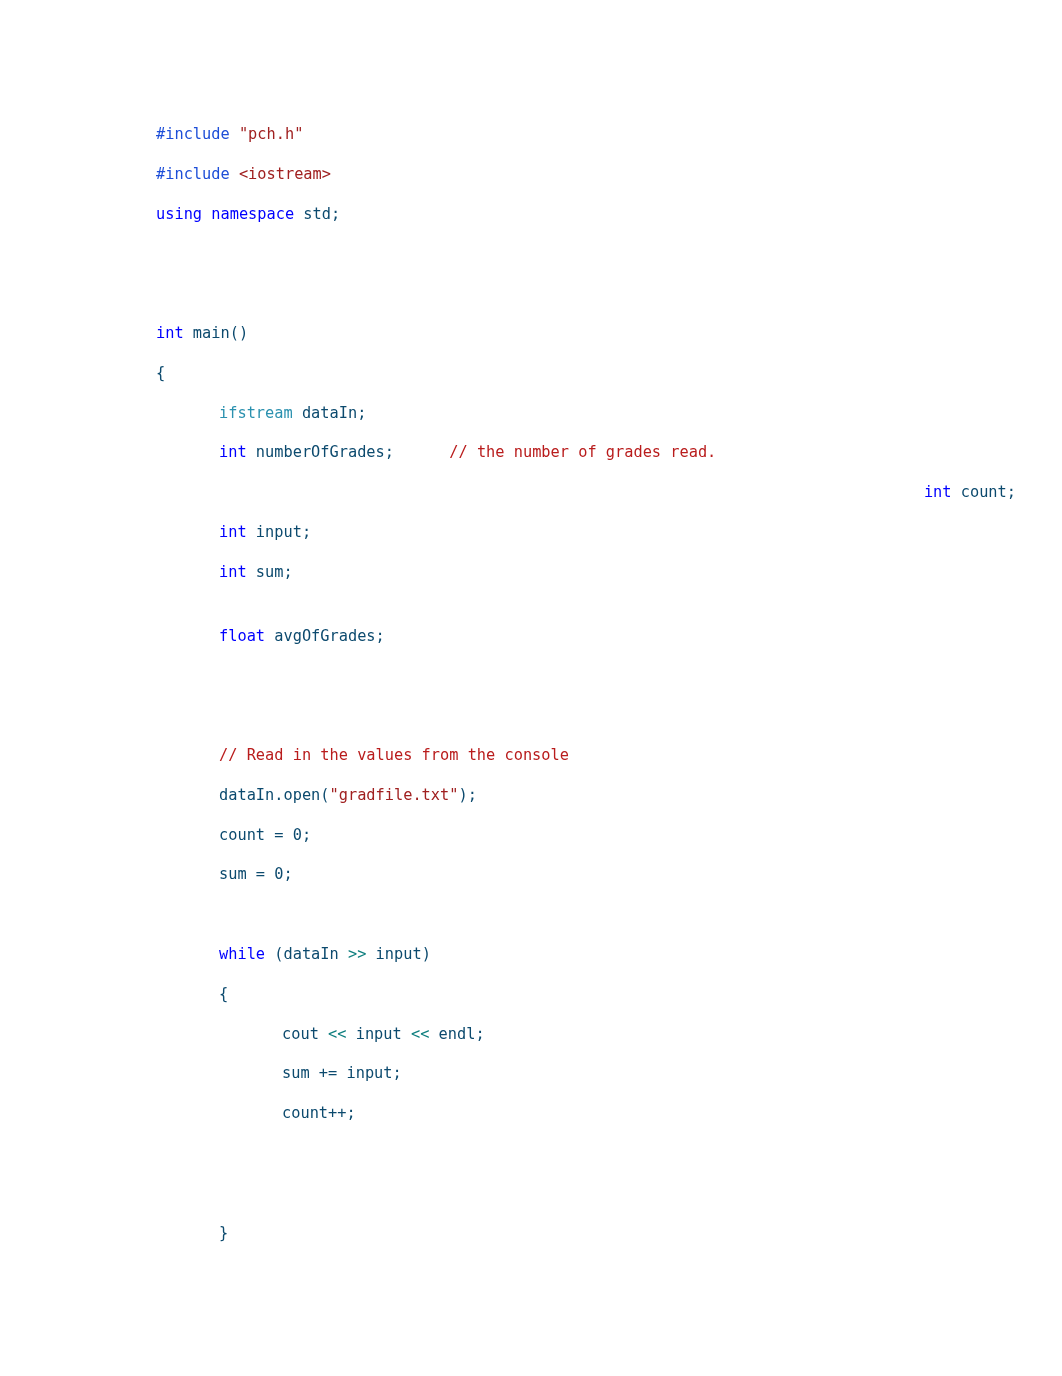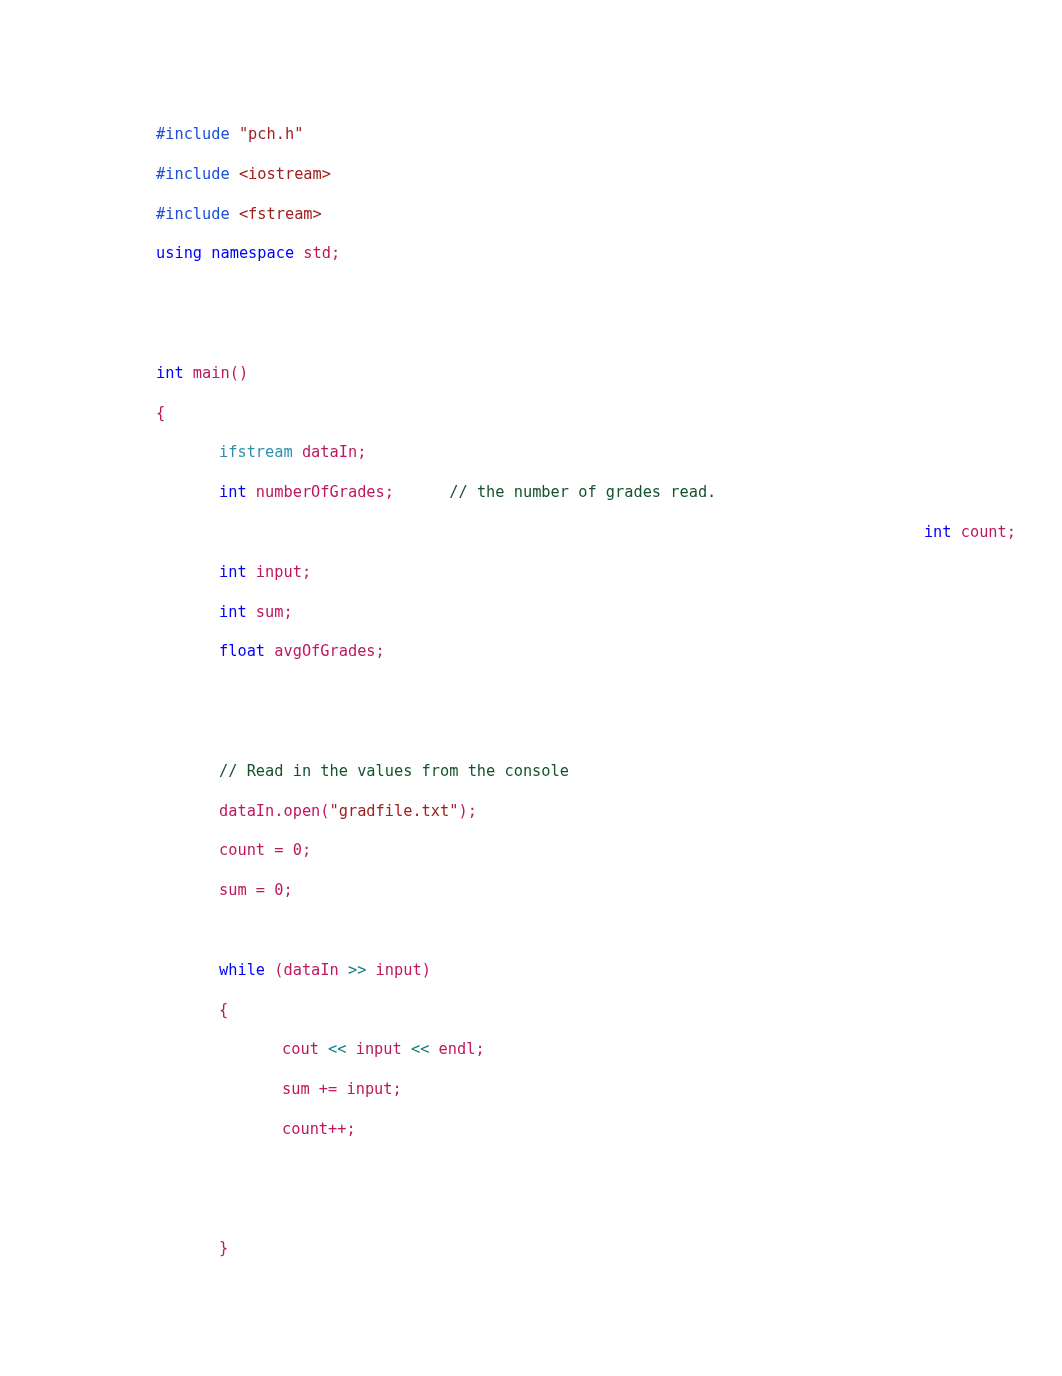--- a/index.html
+++ b/index.html
@@ -34,42 +34,41 @@
 
   .code-line.blank {
     
   }
 
   
   .tok-pre      { color: #1d4ed8; }
   .tok-str      { color: #a02020; }
   .tok-kw       { color: #0000ff; }
   .tok-type     { color: #2b91af; }
-  .tok-com      { color: #14532d; }
+  .tok-com      { color: #b91c1c; }
   .tok-op       { color: #0f7f7f; }
-  .tok-plain    { color: #be185d; }
+  .tok-plain    { color: #0c4a6e; }
 </style>
 </head>
 <body>
 
 <div id="code-listing">
     <div class="code-line"><span class="tok-pre">#include</span><span class="tok-plain"> </span><span class="tok-str">"pch.h"</span></div>
     <div class="code-line"><span class="tok-pre">#include</span><span class="tok-plain"> </span><span class="tok-str">&lt;iostream&gt;</span></div>
-    <div class="code-line"><span class="tok-pre">#include</span><span class="tok-plain"> </span><span class="tok-str">&lt;fstream&gt;</span></div>
     <div class="code-line"><span class="tok-kw">using namespace</span><span class="tok-plain"> std;</span></div>
     <div class="code-line blank"></div>
     <div class="code-line blank"></div>
     <div class="code-line"><span class="tok-kw">int</span><span class="tok-plain"> main()</span></div>
     <div class="code-line"><span class="tok-plain">{</span></div>
     <div class="code-line" style="padding-left: 63px;"><span class="tok-type">ifstream</span><span class="tok-plain"> dataIn;</span></div>
     <div class="code-line" style="padding-left: 63px;"><span class="tok-kw">int</span><span class="tok-plain"> numberOfGrades;      </span><span class="tok-com">// the number of grades read.</span></div>
     <div class="code-line" style="padding-left: 63px; text-align: right;"><span class="tok-kw">int</span><span class="tok-plain"> count;</span></div>
     <div class="code-line" style="padding-left: 63px;"><span class="tok-kw">int</span><span class="tok-plain"> input;</span></div>
     <div class="code-line" style="padding-left: 63px;"><span class="tok-kw">int</span><span class="tok-plain"> sum;</span></div>
-    <div class="code-line" style="padding-left: 63px;"><span class="tok-kw">float</span><span class="tok-plain"> avgOfGrades;</span></div>
+    <div class="code-line" style="padding-left: 63px; margin-top: 24px;"><span class="tok-kw">float</span><span class="tok-plain"> avgOfGrades;</span></div>
     <div class="code-line blank"></div>
     <div class="code-line blank"></div>
     <div class="code-line" style="padding-left: 63px;"><span class="tok-com">// Read in the values from the console</span></div>
     <div class="code-line" style="padding-left: 63px;"><span class="tok-plain">dataIn.open(</span><span class="tok-str">"gradfile.txt"</span><span class="tok-plain">);</span></div>
     <div class="code-line" style="padding-left: 63px;"><span class="tok-plain">count = 0;</span></div>
     <div class="code-line" style="padding-left: 63px;"><span class="tok-plain">sum = 0;</span></div>
     <div class="code-line blank"></div>
     <div class="code-line" style="padding-left: 63px;"><span class="tok-kw">while</span><span class="tok-plain"> (dataIn </span><span class="tok-op">&gt;&gt;</span><span class="tok-plain"> input)</span></div>
     <div class="code-line" style="padding-left: 63px;"><span class="tok-plain">{</span></div>
     <div class="code-line" style="padding-left: 126px;"><span class="tok-plain">cout </span><span class="tok-op">&lt;&lt;</span><span class="tok-plain"> input </span><span class="tok-op">&lt;&lt;</span><span class="tok-plain"> endl;</span></div>

